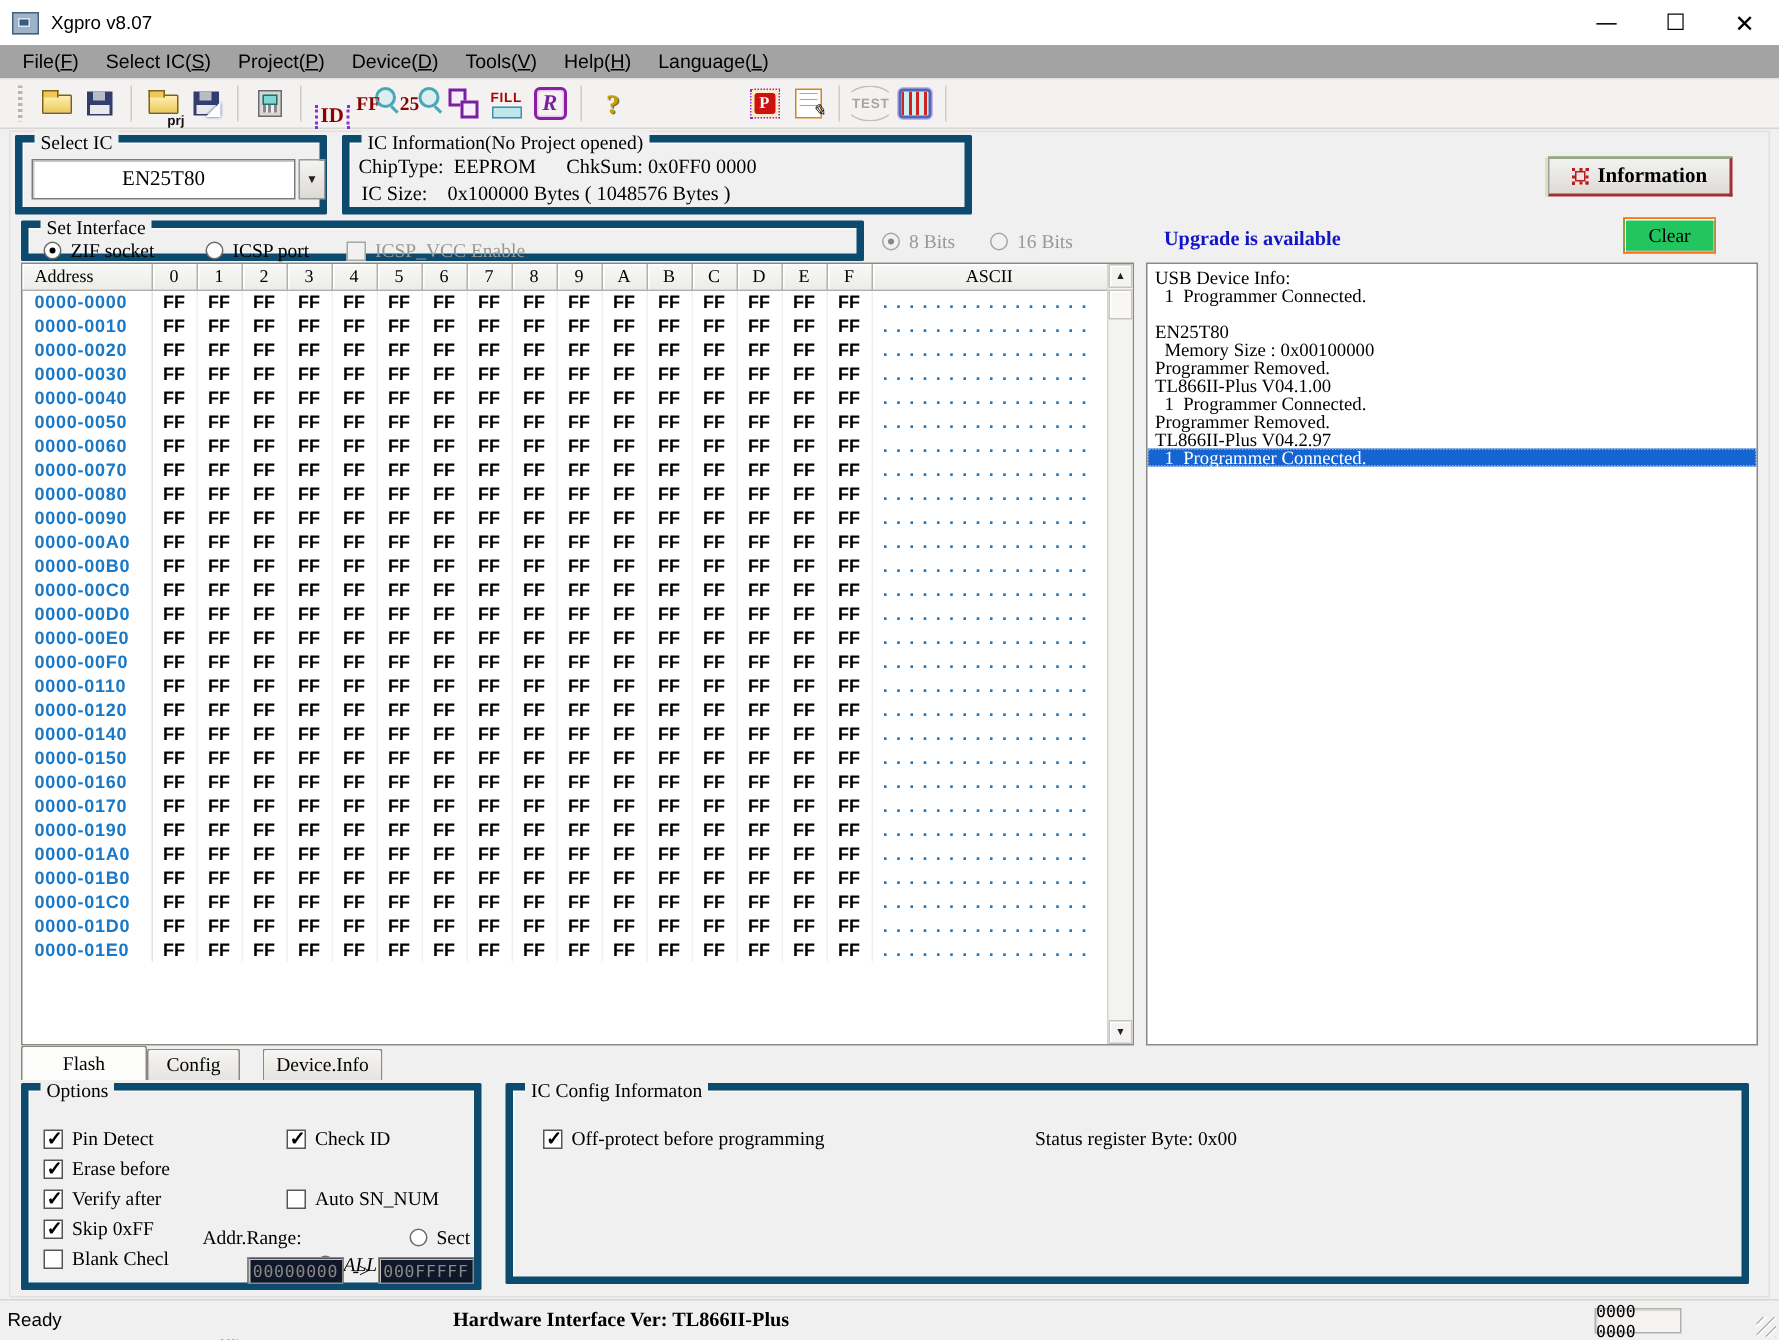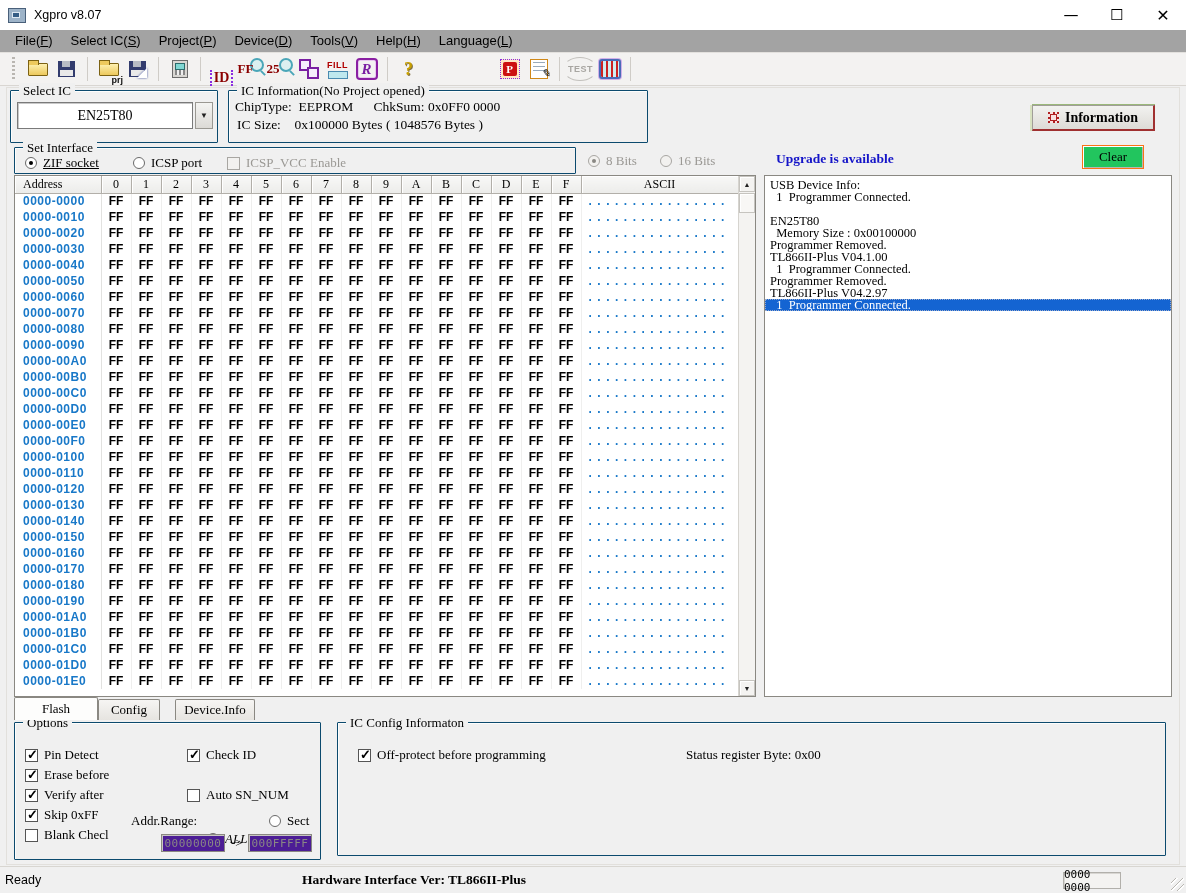--- a/index.html
+++ b/index.html
@@ -55,21 +55,21 @@
   .ic-chipp { width:20px; height:20px; background:#ffe9c8; border:1px dotted #8a2be2; display:flex; align-items:center; justify-content:center; }
   .ic-chipp b { width:14px; height:14px; background:#cc1111; color:#fff; font-size:11px; display:flex; align-items:center; justify-content:center; border-radius:2px; font-family:"Liberation Serif",serif; }
   .ic-edit { position:relative; width:18px; height:20px; background:#fff; border:1px solid #d08818; }
   .ic-edit .lines { position:absolute; left:2px; top:2px; right:2px; height:12px; background:repeating-linear-gradient(#9ab 0 1px, transparent 1px 4px); }
   .ic-edit .pen { position:absolute; right:-4px; bottom:-2px; font-size:11px; }
   .ic-test { position:relative; font-size:9px; font-weight:bold; color:#a8a6a2; letter-spacing:.5px; }
   .ic-test:before { content:""; position:absolute; left:-5px; top:-7px; width:32px; height:22px; border:1.5px solid #c2c0bc; border-radius:50%; border-left-color:transparent; border-right-color:transparent; }
   .ic-chippins { width:22px; height:20px; border:2px solid #4a6ab8; border-radius:3px; background:#cfeef2 repeating-linear-gradient(90deg,#cc2222 0 2px, transparent 2px 5px); background-clip:padding-box; box-shadow:0 0 0 1px #d0b0e8; }
 
   
-  .grp { position:absolute; border:1px solid #0c4a6e; border-radius:1px; box-shadow:1px 1px 0 #fdfdfc inset; }
+  .grp { position:absolute; border:5px solid #0c4a6e; border-radius:1px; box-shadow:1px 1px 0 #fdfdfc inset; }
   .grp > .grp-label { position:absolute; top:-8px; left:8px; background:#f0f0f0; padding:0 4px; font-family:"Liberation Serif",serif; font-size:13px; white-space:nowrap; }
 
   
   .combo-box { position:absolute; left:6px; top:11px; width:176px; height:27px; border:1px solid #7a7a7a; background:#fff; box-shadow:1px 1px 0 #c8c8c8 inset; display:flex; align-items:center; justify-content:center; font-family:"Liberation Serif",serif; font-size:14px; }
   .combo-drop { position:absolute; left:184px; top:11px; width:18px; height:27px; background:linear-gradient(#f4f4f2,#dcdad6); border:1px solid #9a9892; display:flex; align-items:center; justify-content:center; font-size:8px; color:#222; }
 
   .ic-line { position:absolute; font-family:"Liberation Serif",serif; font-size:13.5px; white-space:pre; }
 
   
   .info-btn { position:absolute; left:1032px; top:105px; width:123px; height:26px; background:linear-gradient(#f2f2f0,#dddbd6); border:1px solid #a09d98; border-right:2px solid #a03030; border-bottom:2px solid #a03030; box-shadow:0 -1px 0 #9ab87a, -2px 0 0 #d8e2c0; display:flex; align-items:center; justify-content:center; gap:6px; font-family:"Liberation Serif",serif; font-weight:bold; font-size:14px; }
@@ -103,21 +103,21 @@
   
   .log-panel { position:absolute; left:764px; top:175px; width:408px; height:522px; background:#fff; border:1px solid #8a8882; overflow:hidden; padding-top:3px; }
   .log-line { font-family:"Liberation Serif",serif; font-size:12.5px; line-height:12px; padding-left:5px; white-space:pre; }
   .log-line.hl { background:#1464d2; color:#fff; outline:1px dotted #9ac; outline-offset:-1px; }
 
   
   .tab { position:absolute; display:flex; align-items:center; justify-content:center; font-family:"Liberation Serif",serif; font-size:13px; border:1px solid #8a8882; border-bottom:none; border-radius:2px 2px 0 0; background:linear-gradient(#f6f5f3,#e6e4e0); }
   .tab.active { background:#fdfdfc; z-index:2; }
 
   
-  .edit { position:absolute; width:64px; height:18px; border:1px solid #8a8882; box-shadow:1px 1px 0 #c8c6c2 inset; background:#4c1d95; color:#8a8884; font-family:"DejaVu Sans Mono",monospace; font-size:11px; display:flex; align-items:center; justify-content:center; letter-spacing:.5px; }
+  .edit { position:absolute; width:64px; height:18px; border:1px solid #8a8882; box-shadow:1px 1px 0 #c8c6c2 inset; background:#0f172a; color:#8a8884; font-family:"DejaVu Sans Mono",monospace; font-size:11px; display:flex; align-items:center; justify-content:center; letter-spacing:.5px; }
   .lbl { position:absolute; font-family:"Liberation Serif",serif; font-size:13px; white-space:nowrap; }
 
   
   .statusbar { position:absolute; left:0; top:866px; width:1186px; height:27px; background:#f0f0f0; border-top:1px solid #d8d6d1; }
   .sb-ready { position:absolute; left:5px; top:6px; font-size:12.5px; }
   .sb-hw { position:absolute; left:302px; top:5px; font-family:"Liberation Serif",serif; font-weight:bold; font-size:13.5px; }
   .sb-box { position:absolute; left:1063px; top:5px; width:58px; height:17px; border:1px solid #b2b0ab; box-shadow:1px 1px 0 #d8d6d2 inset; background:#f4f3f1; display:flex; align-items:center; justify-content:center; font-size:11px; font-family:"DejaVu Sans Mono",monospace; }
   .sb-grip { position:absolute; right:2px; bottom:2px; width:13px; height:13px; background:repeating-linear-gradient(135deg, transparent 0 3px, #b8b6b1 3px 4px, #fff 4px 5px); }
   .frame-line { position:absolute; left:6px; right:6px; top:87px; bottom:28px; border:1px solid #e2e0dc; pointer-events:none; }
 </style>
@@ -249,21 +249,21 @@
   <div class="ic-line" style="left:8px; top:26px;"><span>IC Size:</span>    <span>0x100000 Bytes ( 1048576 Bytes )</span></div>
 </div>
 
 <div class="info-btn">
   <span class="info-chip"></span>
   <span>Information</span>
 </div>
 
 <div class="grp" style="left:14px; top:147px; width:562px; height:27px;">
   <span class="grp-label">Set Interface</span>
-  <div class="ctl" style="left:10px; top:7px;text-decoration:underline;">
+  <div class="ctl" style="left:10px; top:7px;">
       <span class="rb sel"></span>
       <span>ZIF socket</span>
     </div>
   <div class="ctl" style="left:118px; top:7px;">
       <span class="rb"></span>
       <span>ICSP port</span>
     </div>
   <div class="ctl disabled" style="left:212px; top:7px;">
       <span class="cb"></span>
       <span>ICSP_VCC Enable</span>
@@ -641,40 +641,20 @@
           <td>FF</td>
           <td>FF</td>
           <td>FF</td>
           <td>FF</td>
           <td>FF</td>
           <td>FF</td>
           <td>FF</td>
           <td class="ascii">................</td>
         </tr>
         <tr>
-          <td class="addr">0000-0100</td>
-          <td>FF</td>
-          <td>FF</td>
-          <td>FF</td>
-          <td>FF</td>
-          <td>FF</td>
-          <td>FF</td>
-          <td>FF</td>
-          <td>FF</td>
-          <td>FF</td>
-          <td>FF</td>
-          <td>FF</td>
-          <td>FF</td>
-          <td>FF</td>
-          <td>FF</td>
-          <td>FF</td>
-          <td>FF</td>
-          <td class="ascii">................</td>
-        </tr>
-        <tr>
           <td class="addr">0000-0110</td>
           <td>FF</td>
           <td>FF</td>
           <td>FF</td>
           <td>FF</td>
           <td>FF</td>
           <td>FF</td>
           <td>FF</td>
           <td>FF</td>
           <td>FF</td>
@@ -701,40 +681,20 @@
           <td>FF</td>
           <td>FF</td>
           <td>FF</td>
           <td>FF</td>
           <td>FF</td>
           <td>FF</td>
           <td>FF</td>
           <td class="ascii">................</td>
         </tr>
         <tr>
-          <td class="addr">0000-0130</td>
-          <td>FF</td>
-          <td>FF</td>
-          <td>FF</td>
-          <td>FF</td>
-          <td>FF</td>
-          <td>FF</td>
-          <td>FF</td>
-          <td>FF</td>
-          <td>FF</td>
-          <td>FF</td>
-          <td>FF</td>
-          <td>FF</td>
-          <td>FF</td>
-          <td>FF</td>
-          <td>FF</td>
-          <td>FF</td>
-          <td class="ascii">................</td>
-        </tr>
-        <tr>
           <td class="addr">0000-0140</td>
           <td>FF</td>
           <td>FF</td>
           <td>FF</td>
           <td>FF</td>
           <td>FF</td>
           <td>FF</td>
           <td>FF</td>
           <td>FF</td>
           <td>FF</td>
@@ -782,40 +742,20 @@
           <td>FF</td>
           <td>FF</td>
           <td>FF</td>
           <td>FF</td>
           <td>FF</td>
           <td>FF</td>
           <td class="ascii">................</td>
         </tr>
         <tr>
           <td class="addr">0000-0170</td>
-          <td>FF</td>
-          <td>FF</td>
-          <td>FF</td>
-          <td>FF</td>
-          <td>FF</td>
-          <td>FF</td>
-          <td>FF</td>
-          <td>FF</td>
-          <td>FF</td>
-          <td>FF</td>
-          <td>FF</td>
-          <td>FF</td>
-          <td>FF</td>
-          <td>FF</td>
-          <td>FF</td>
-          <td>FF</td>
-          <td class="ascii">................</td>
-        </tr>
-        <tr>
-          <td class="addr">0000-0180</td>
           <td>FF</td>
           <td>FF</td>
           <td>FF</td>
           <td>FF</td>
           <td>FF</td>
           <td>FF</td>
           <td>FF</td>
           <td>FF</td>
           <td>FF</td>
           <td>FF</td>

